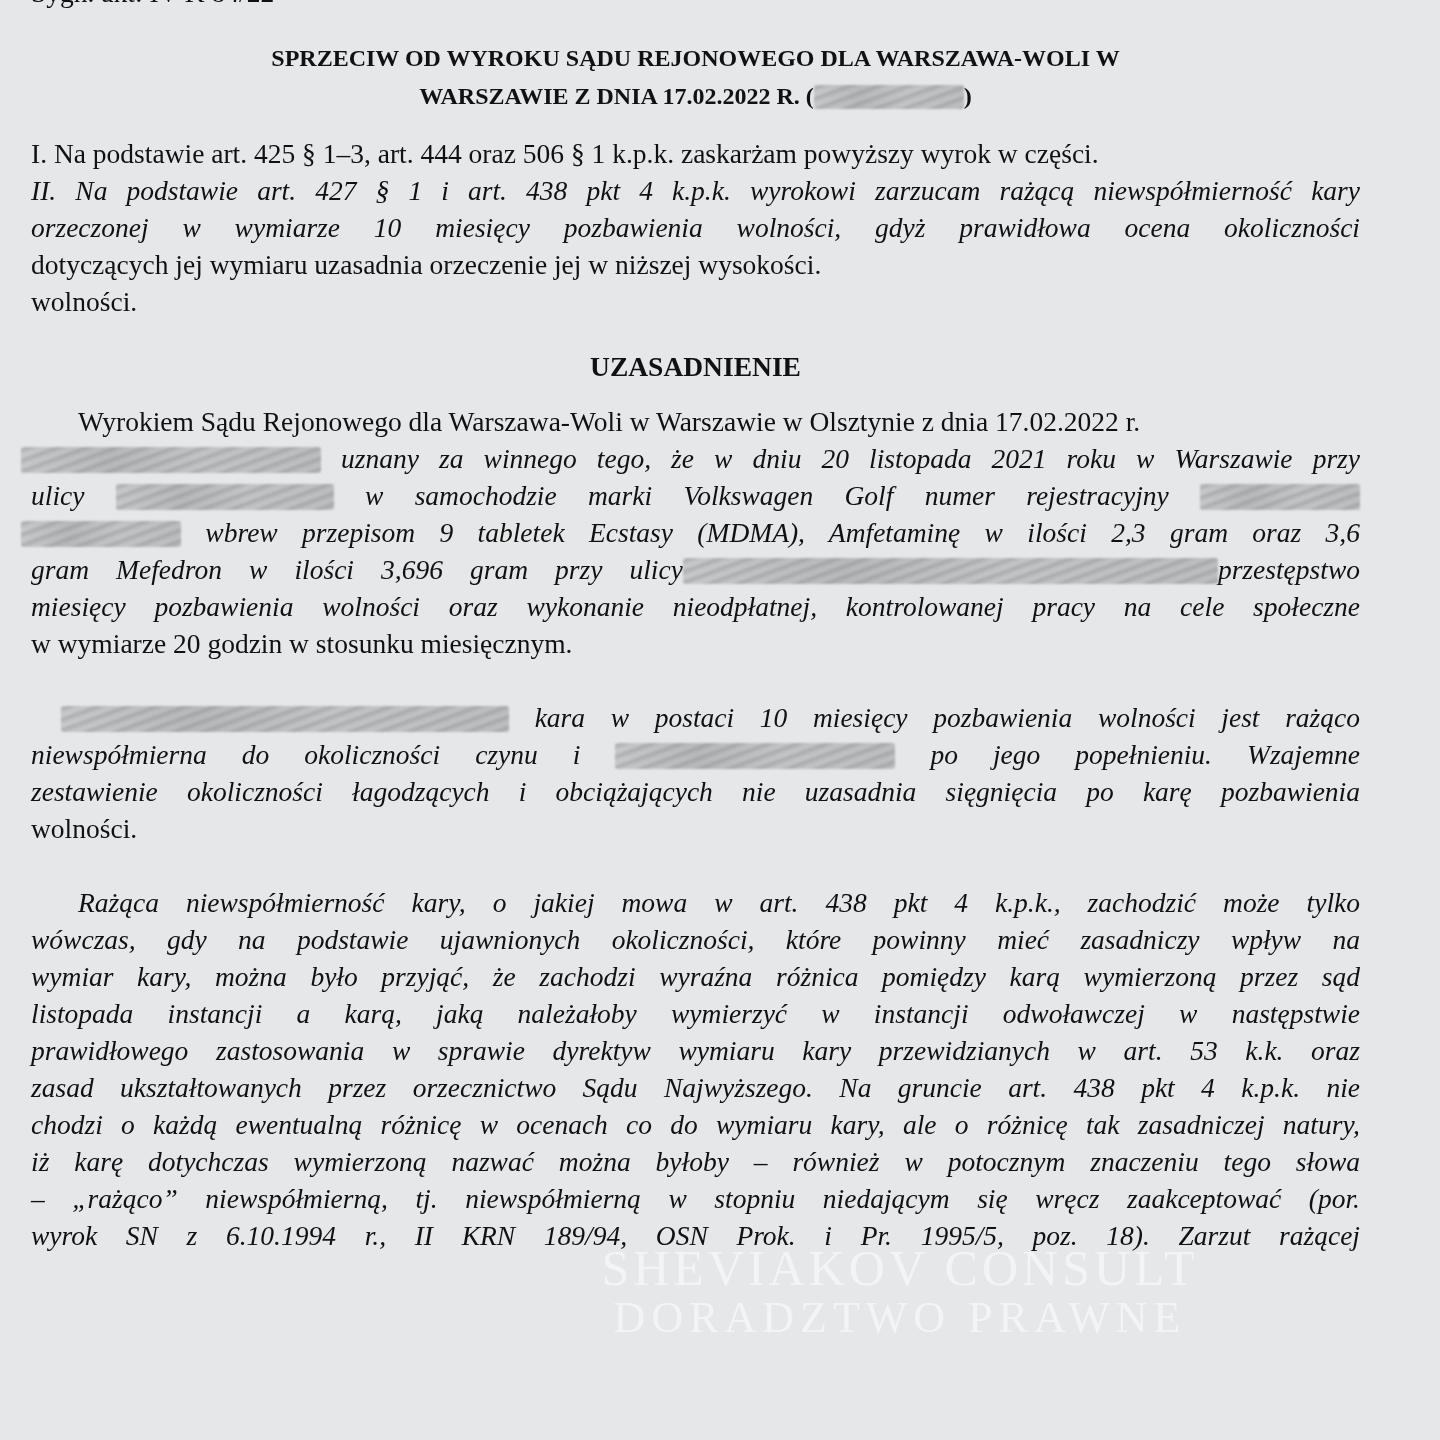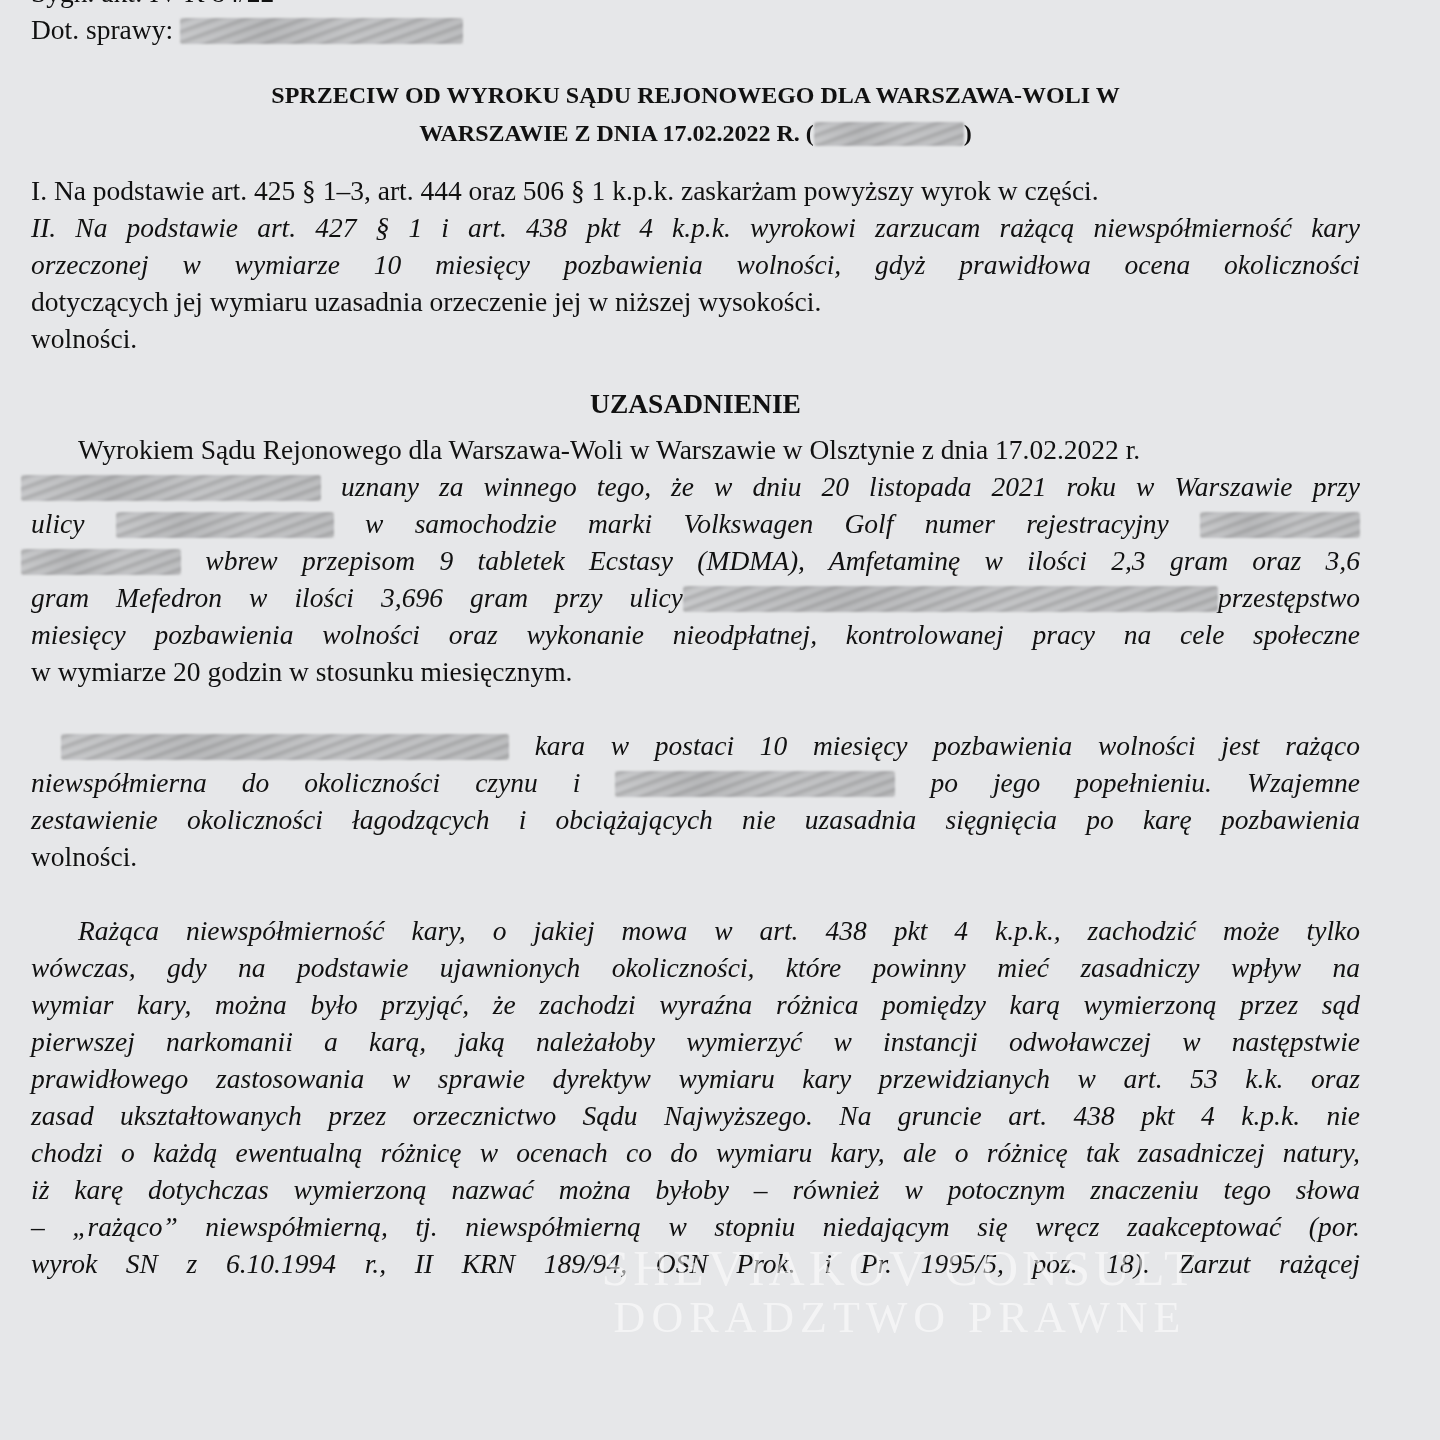--- a/index.html
+++ b/index.html
@@ -50,21 +50,21 @@
       text-align: center;
       font-size: 24px;
       line-height: 38px;
       margin-top: 28px;
       margin-bottom: 20px;
     }
     .section-heading {
       font-weight: bold;
       text-align: center;
       margin-top: 28px;
-      margin-bottom: 9px;
+      margin-bottom: 18px;
     }
     .gap {
       height: 37px;
     }
     .watermark {
       position: absolute;
       left: 450px;
       top: 1236px;
       width: 900px;
       color: rgba(255,255,255,0.55);
@@ -84,24 +84,20 @@
       margin-top: 0px;
     }
   </style>
 </head>
 <body>
 
 <div class="page">
 
   <div class="meta">
     <span class="line">Sygn. akt: IV K 84/22</span>
-    <span class="line">
-      <span>Dot. sprawy:</span>
-      <span class="blur" style="width:283px;"></span>
-    </span>
   </div>
 
   <div class="title">
     <span class="line">SPRZECIW OD WYROKU SĄDU REJONOWEGO DLA WARSZAWA-WOLI W</span>
     <span class="line"><span>WARSZAWIE Z DNIA 17.02.2022 R. (</span><span class="blur" style="width:150px;height:24px;"></span><span>)</span></span>
   </div>
 
   <div>
     <span class="line">I. Na podstawie art. 425 § 1–3, art. 444 oraz 506 § 1 k.p.k. zaskarżam powyższy wyrok w części.</span>
     <span class="line justify">II. Na podstawie art. 427 § 1 i art. 438 pkt 4 k.p.k. wyrokowi zarzucam rażącą niewspółmierność kary</span>
@@ -130,21 +126,21 @@
     <span class="line justify">zestawienie okoliczności łagodzących i obciążających nie uzasadnia sięgnięcia po karę pozbawienia</span>
     <span class="line">wolności.</span>
   </div>
 
   <div class="gap"></div>
 
   <div>
     <span class="line justify" style="padding-left:47px;">Rażąca niewspółmierność kary, o jakiej mowa w art. 438 pkt 4 k.p.k., zachodzić może tylko</span>
     <span class="line justify">wówczas, gdy na podstawie ujawnionych okoliczności, które powinny mieć zasadniczy wpływ na</span>
     <span class="line justify">wymiar kary, można było przyjąć, że zachodzi wyraźna różnica pomiędzy karą wymierzoną przez sąd</span>
-    <span class="line justify">pierwszej narkomanii a karą, jaką należałoby wymierzyć w instancji odwoławczej w następstwie</span>
+    <span class="line justify">listopada instancji a karą, jaką należałoby wymierzyć w instancji odwoławczej w następstwie</span>
     <span class="line justify">prawidłowego zastosowania w sprawie dyrektyw wymiaru kary przewidzianych w art. 53 k.k. oraz</span>
     <span class="line justify">zasad ukształtowanych przez orzecznictwo Sądu Najwyższego. Na gruncie art. 438 pkt 4 k.p.k. nie</span>
     <span class="line justify">chodzi o każdą ewentualną różnicę w ocenach co do wymiaru kary, ale o różnicę tak zasadniczej natury,</span>
     <span class="line justify">iż karę dotychczas wymierzoną nazwać można byłoby – również w potocznym znaczeniu tego słowa</span>
     <span class="line justify">– „rażąco” niewspółmierną, tj. niewspółmierną w stopniu niedającym się wręcz zaakceptować (por.</span>
     <span class="line justify">wyrok SN z 6.10.1994 r., II KRN 189/94, OSN Prok. i Pr. 1995/5, poz. 18). Zarzut rażącej</span>
   </div>
 </div>
 
 <div class="watermark">

